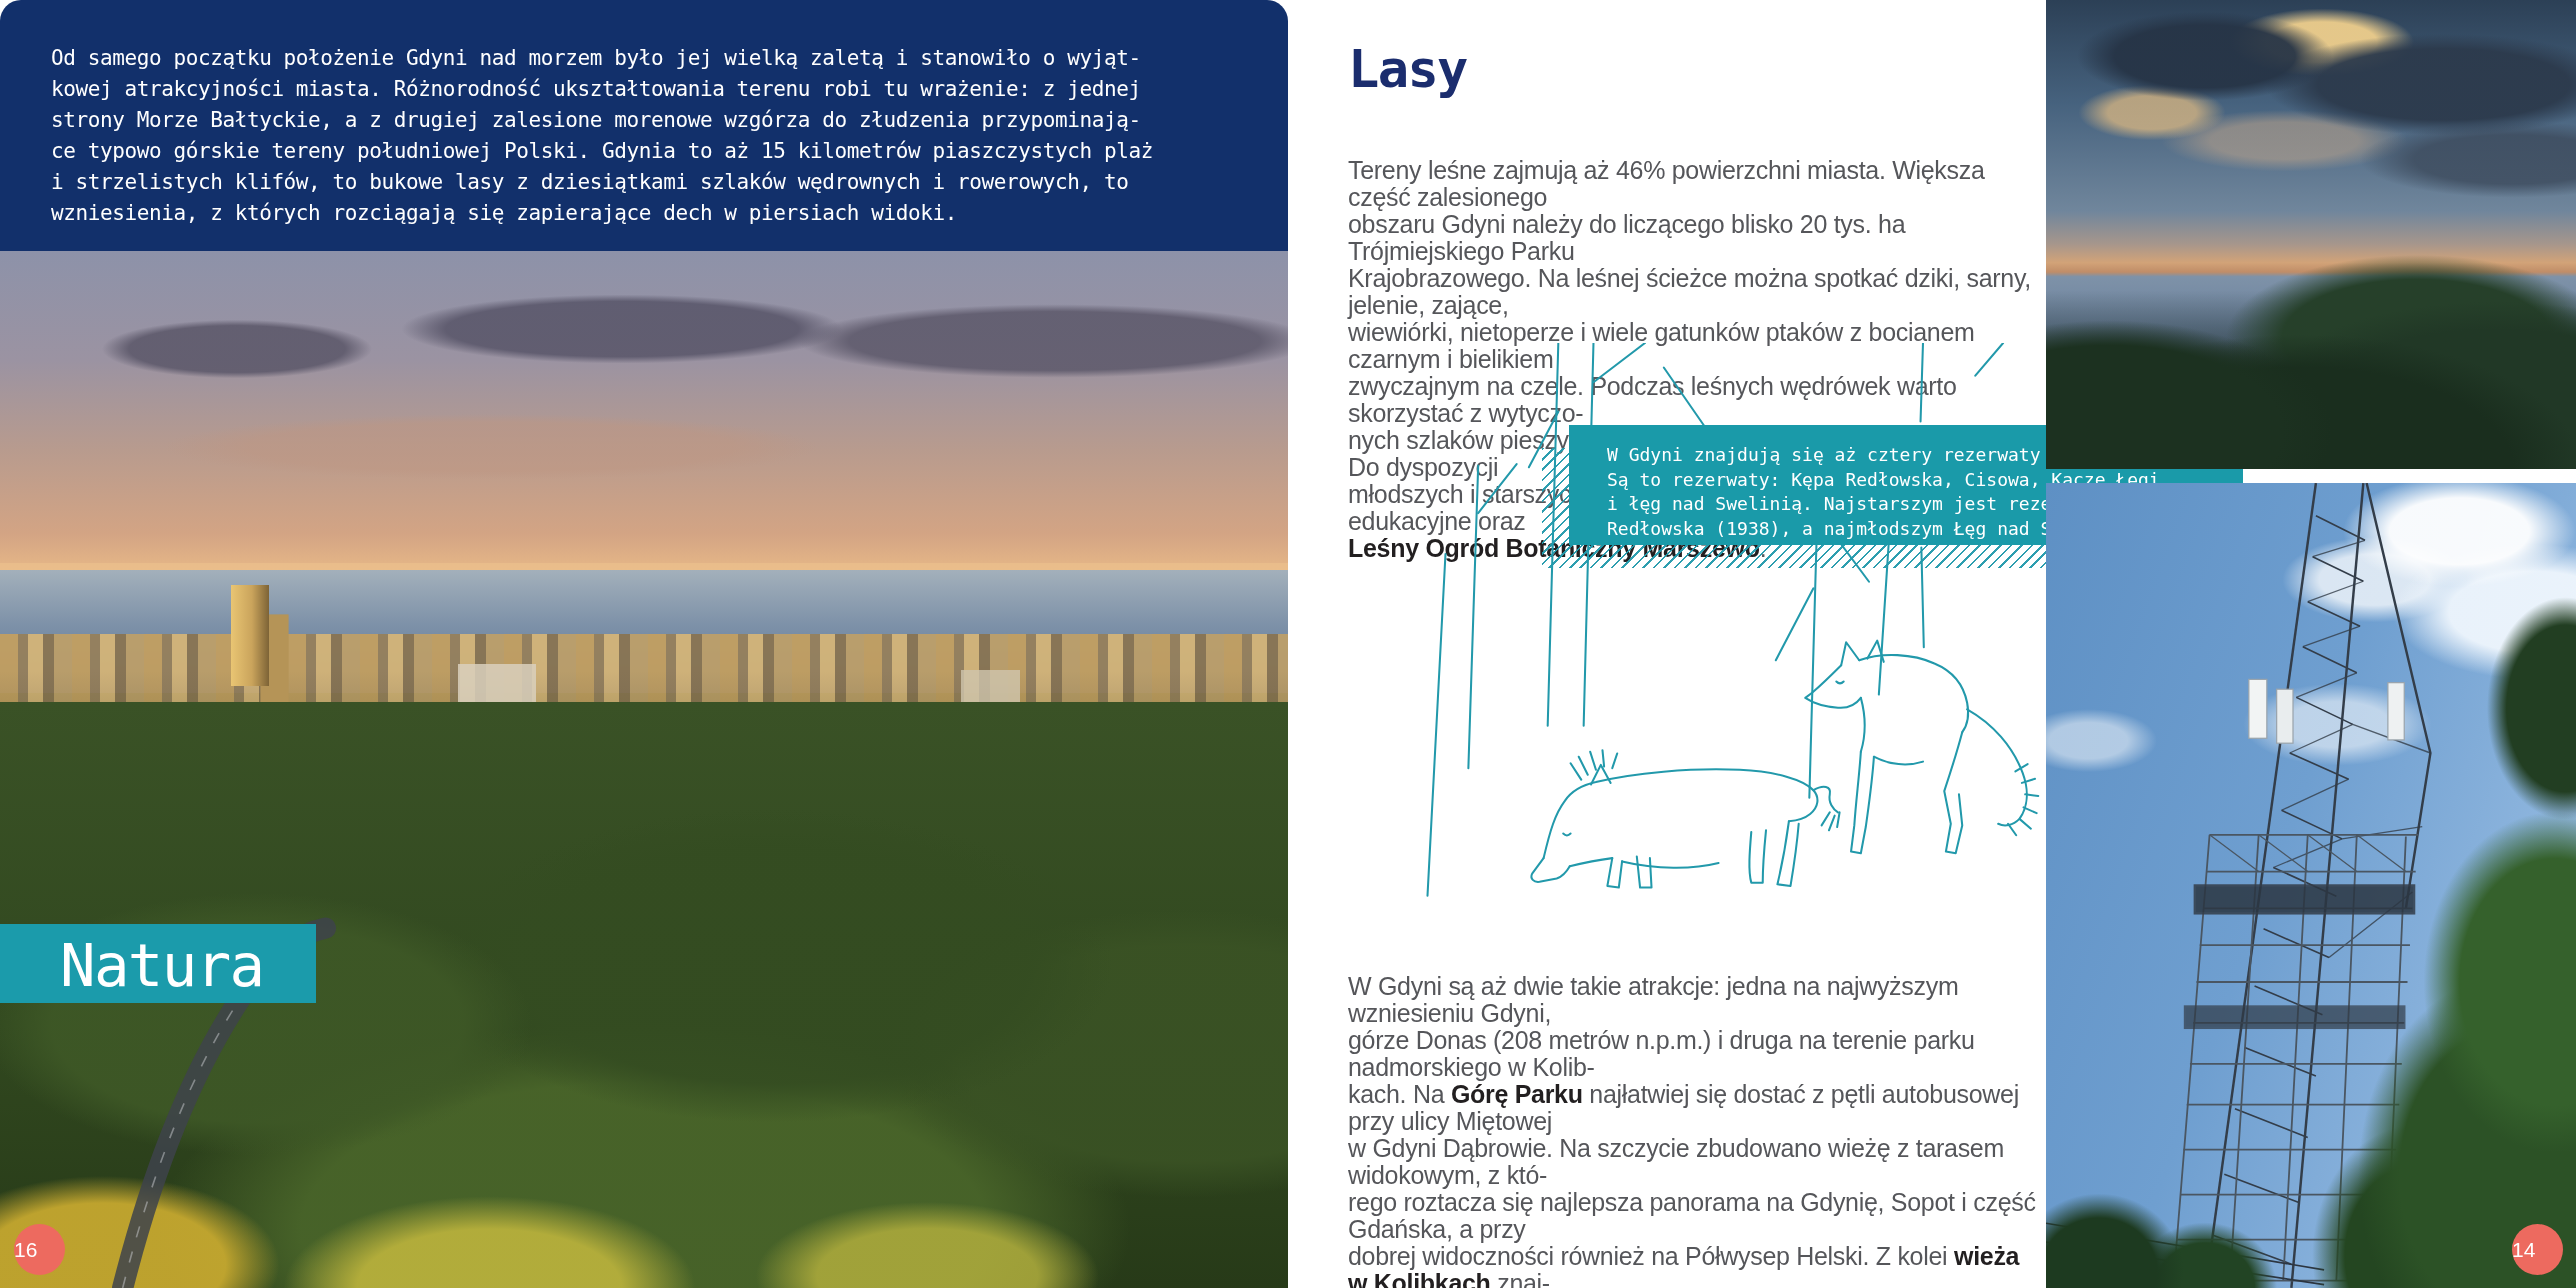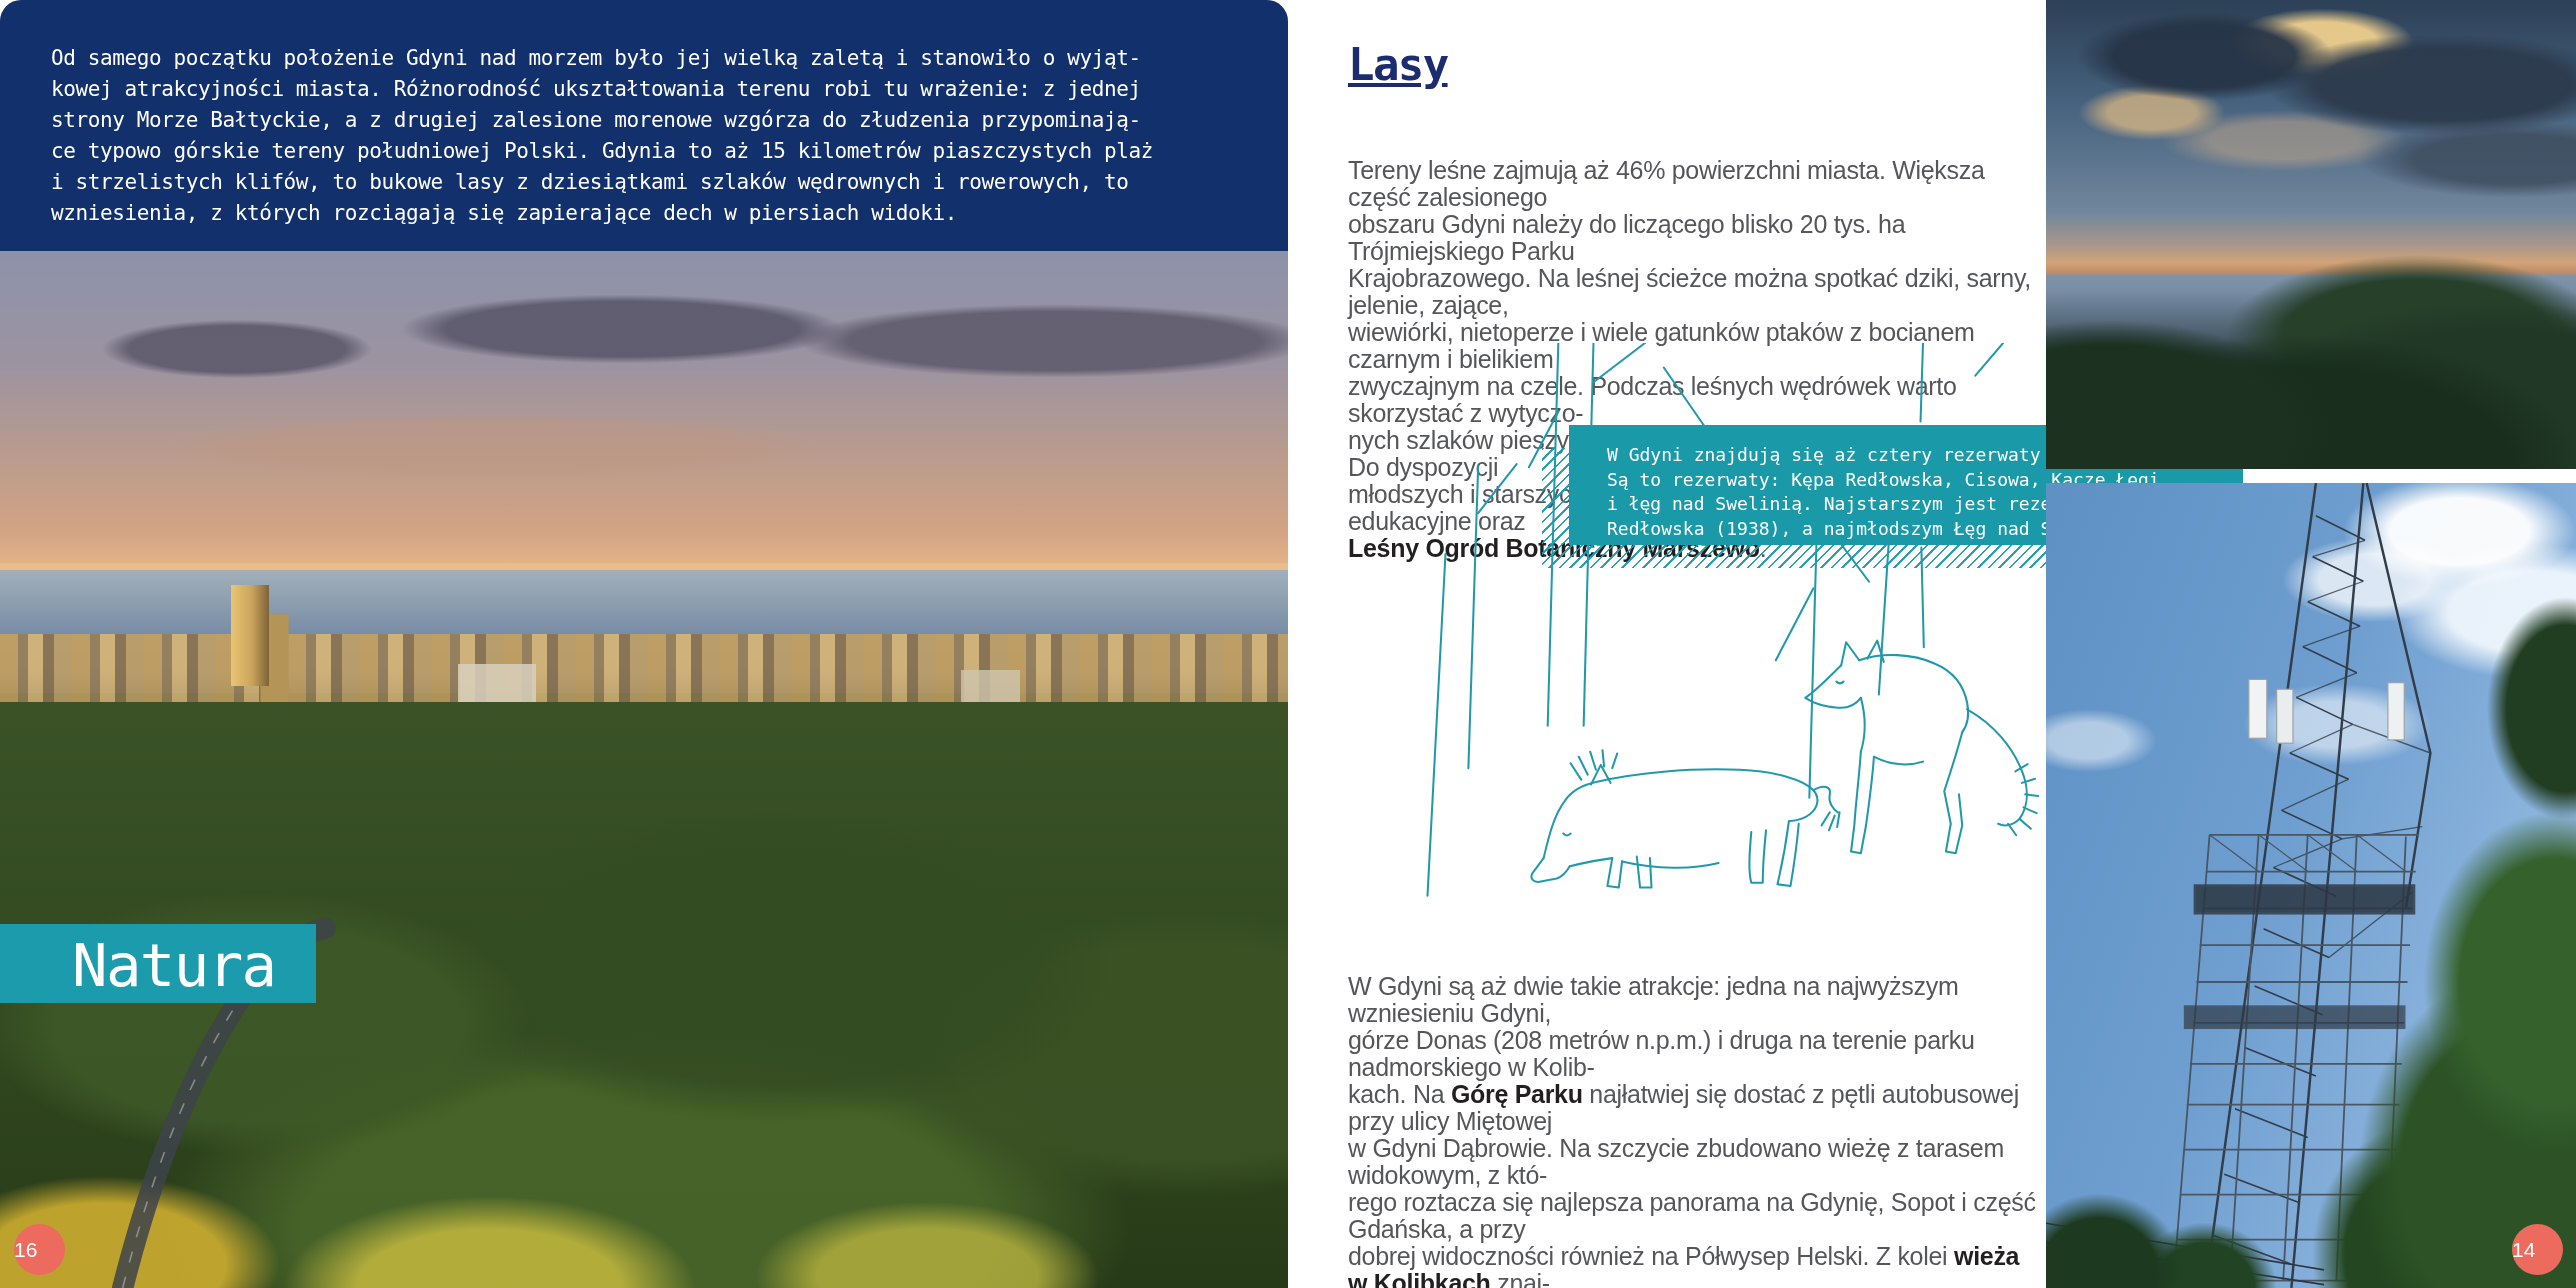--- a/index.html
+++ b/index.html
@@ -46,31 +46,31 @@
        radial-gradient(572px 245px at 50% 90%,rgba(74,102,42,.9) 0 60%,rgba(74,102,42,0) 85%),
        linear-gradient(#3a5226 0%,#31481f 55%,#273a18 100%);}
   .pc-treeline{position:absolute;left:0;top:432px;width:100%;height:38px;
       background:radial-gradient(21px 18px at 10.6px 33px,#3c5526 0 70%,transparent 75%) 0 0/43px 38px repeat-x,
                  radial-gradient(28px 21px at 24.5px 36px,#324a20 0 70%,transparent 75%) 0 0/56px 38px repeat-x;}
 
   
   .natura1{left:0;top:924px;width:316px;height:79px;background:#1b9bab;}
   .natura2{left:0;top:1003px;width:849px;height:134px;background:#1b9bab;}
   .natura-text{color:#fff;font-family:"DejaVu Sans Mono",monospace;font-size:59px;
-      letter-spacing:-1.6px;position:absolute;left:72px;white-space:nowrap;}
+      letter-spacing:-1.6px;position:absolute;left:60px;white-space:nowrap;}
 
   .page-badge{width:51px;height:51px;border-radius:50%;background:#ed6a5f;color:#fff;
       display:flex;align-items:center;justify-content:flex-start;
       font-family:"Liberation Sans",sans-serif;font-size:21px;}
   .badge-left{left:14px;top:1224px;}
   .badge-right{left:2512px;top:1224px;}
 
   
   .h-mono{font-family:"DejaVu Sans Mono",monospace;font-weight:600;color:#1b2d6e;
-      font-size:44px;letter-spacing:-1.6px;white-space:nowrap;text-decoration:underline;}
+      font-size:52px;letter-spacing:-1.6px;white-space:nowrap;}
   .lasy-title{left:1348px;top:39px;}
   .wieze-title{left:1348px;top:893px;}
   .bodytext{width:692px;color:#55565a;font-size:25px;line-height:27px;
       white-space:pre-line;letter-spacing:-0.3px;}
   .lasy-body{left:1348px;top:157px;}
   .wieze-body{left:1348px;top:973px;}
   .bodytext .b{font-weight:bold;color:#221f20;}
 
   
   .callout-hatch{left:1542px;top:448px;width:674px;height:120px;

